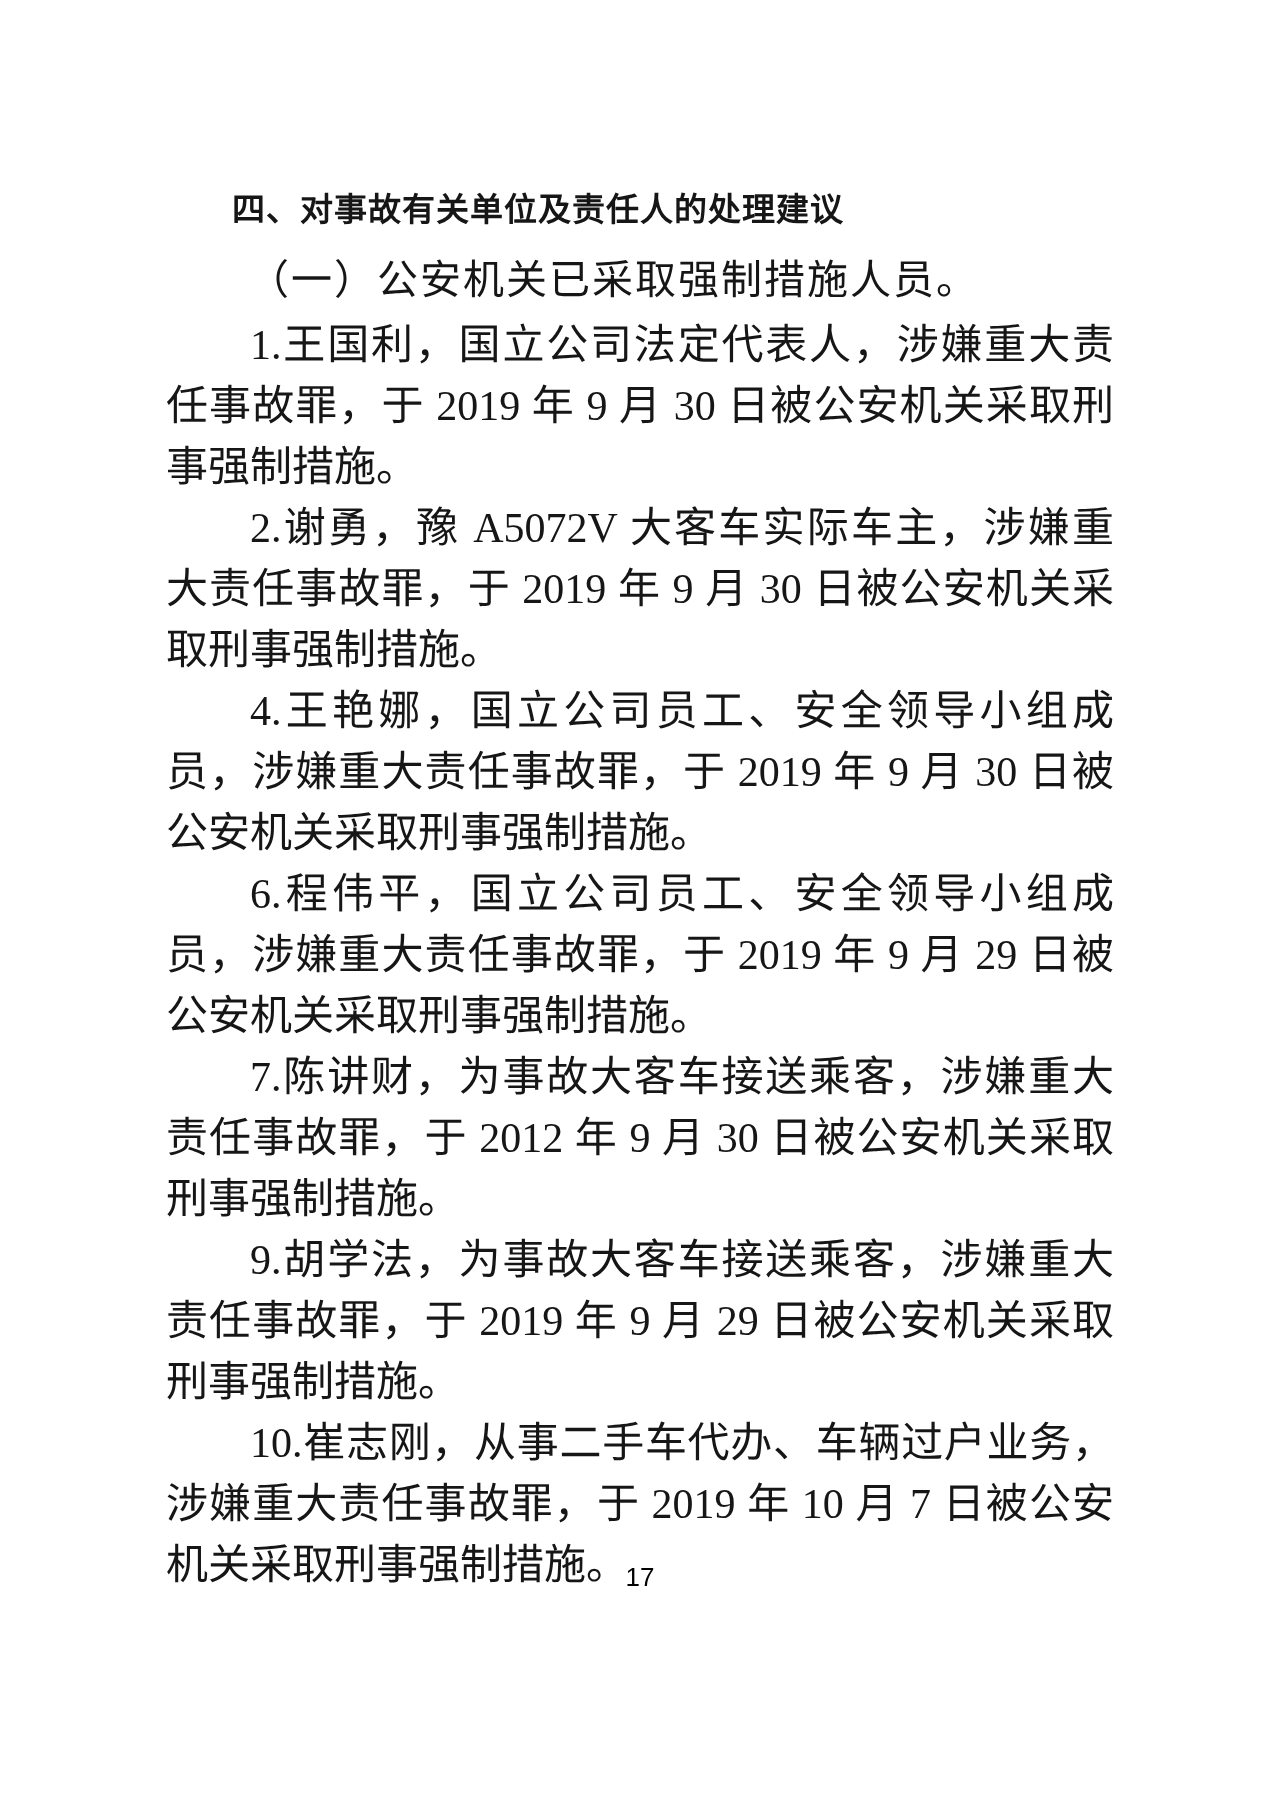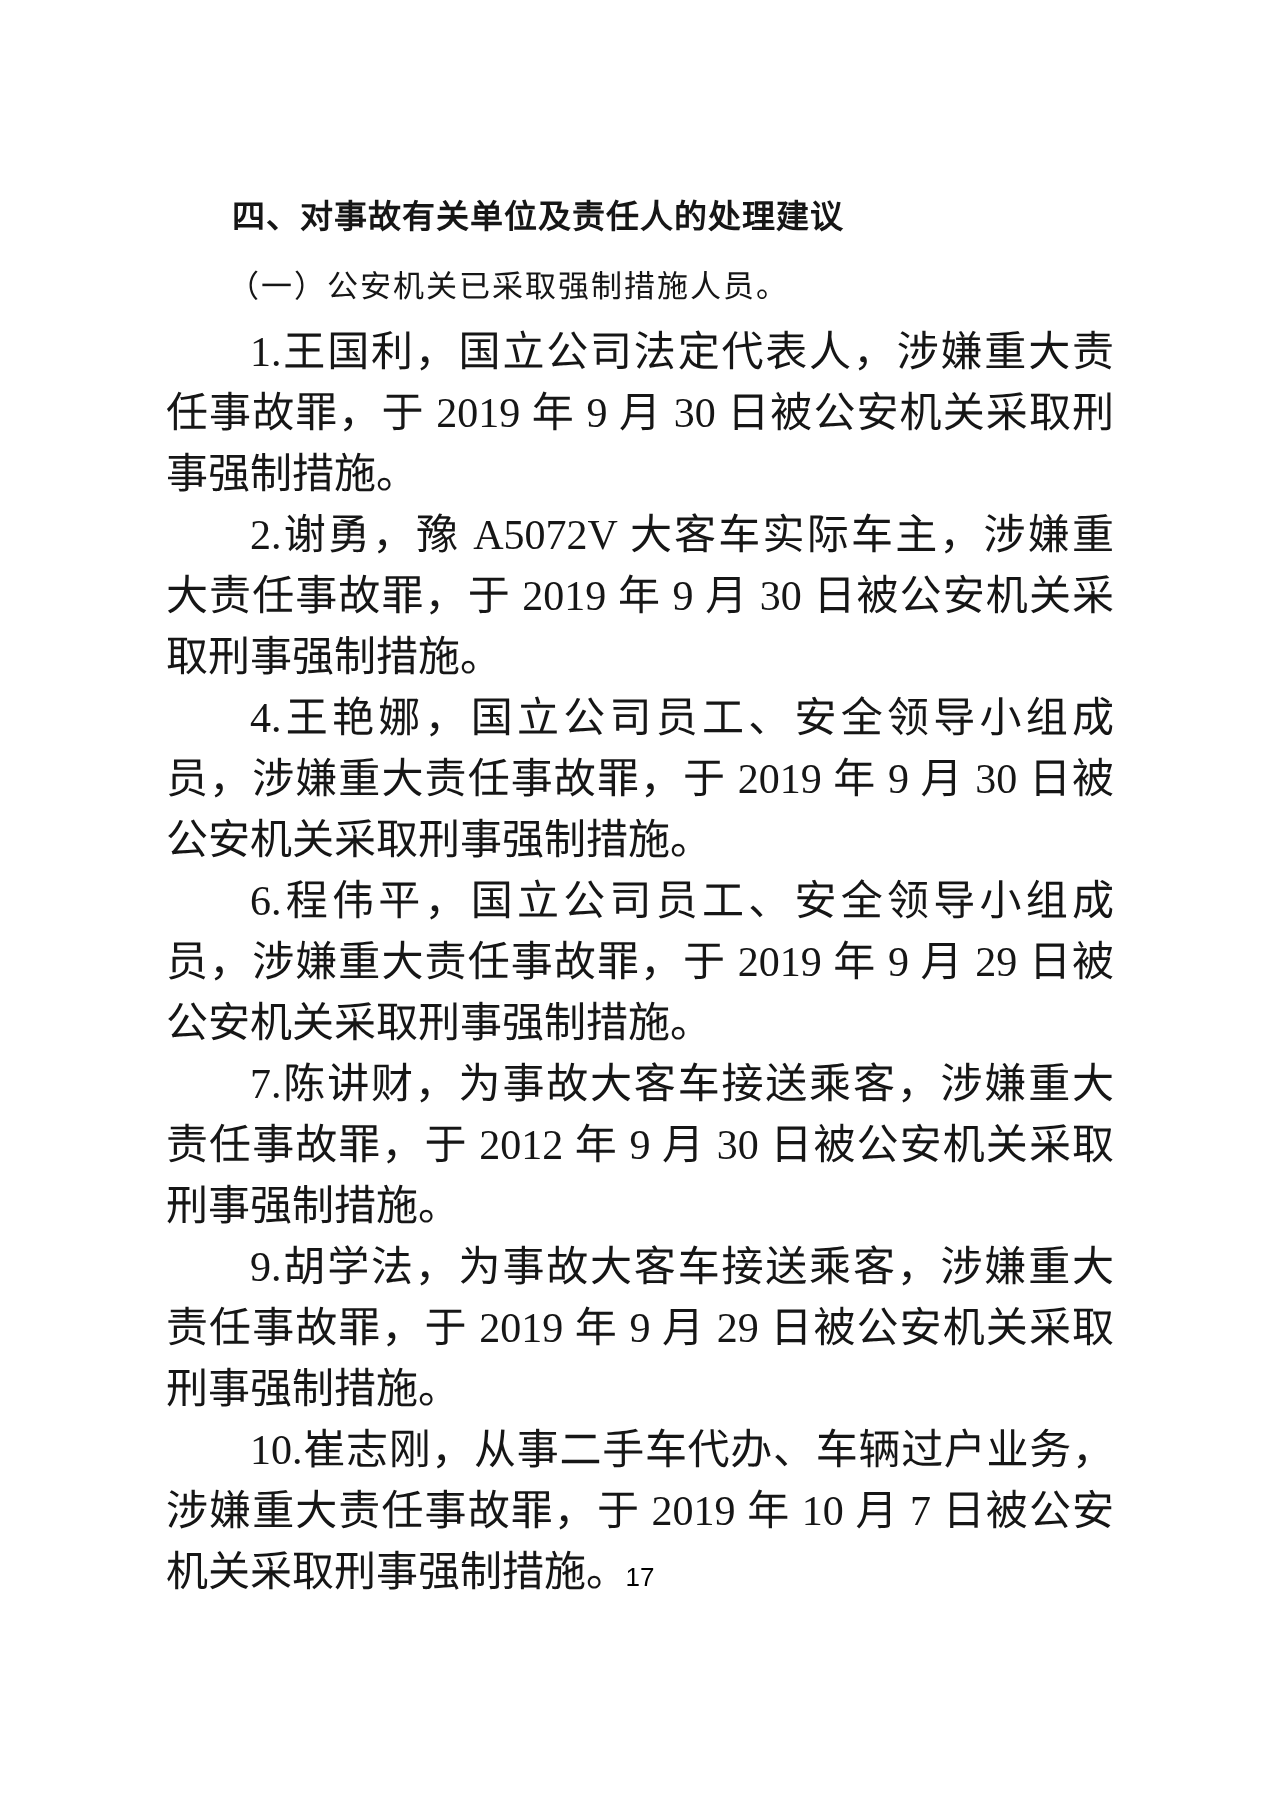--- a/index.html
+++ b/index.html
@@ -12,36 +12,36 @@
     width: 1280px;
     height: 1810px;
     background: #ffffff;
     color: #161616;
     margin: 0 auto;
     overflow: hidden;
   }
   .content {
     position: absolute;
     left: 166px;
-    top: 182px;
+    top: 175px;
     width: 948px;
   }
   .doc-heading {
     font-family: "Liberation Sans", "DejaVu Sans", sans-serif;
     font-weight: bold;
     font-size: 33px;
     line-height: 70px;
     text-indent: 2em;
     margin: 0;
     white-space: nowrap;
     letter-spacing: 1px;
   }
   .doc-subheading {
     font-family: "Liberation Serif", "DejaVu Serif", serif;
-    font-size: 31px;
+    font-size: 41px;
     line-height: 70px;
     text-indent: 2em;
     margin: 0;
     white-space: nowrap;
     letter-spacing: 2px;
   }
   .doc-para {
     font-family: "Liberation Serif", "DejaVu Serif", serif;
     font-size: 42px;
     line-height: 61px;

